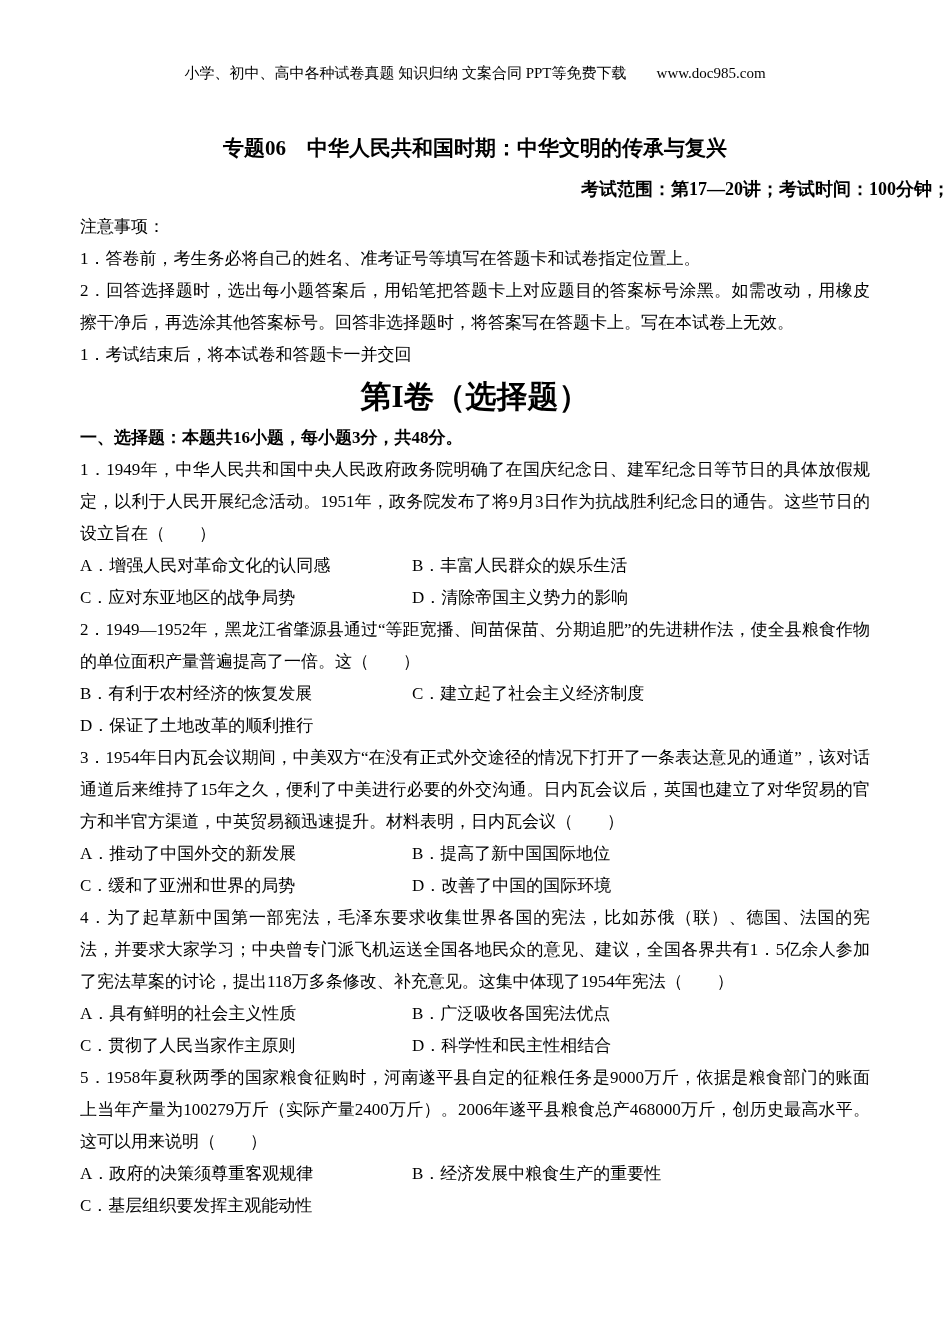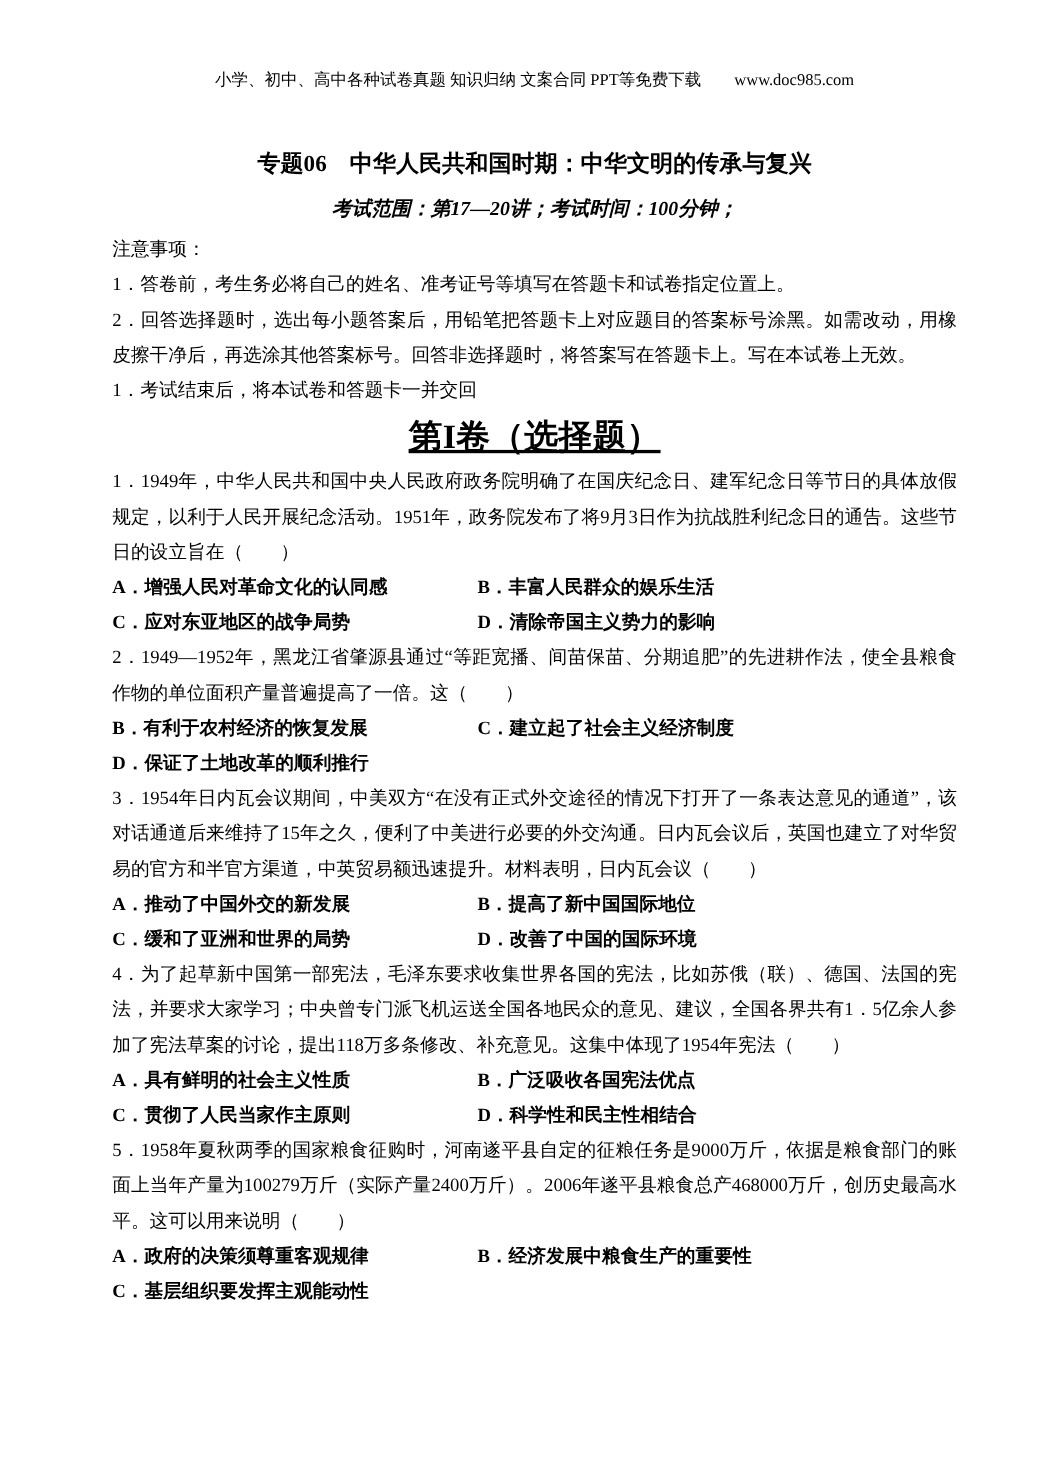--- a/index.html
+++ b/index.html
@@ -6,72 +6,68 @@
   .page {
     position: relative;
     width: 950px;
     height: 1344px;
     margin: 0 auto;
     background: #ffffff;
     color: #000000;
     font-family: "Liberation Serif", "DejaVu Serif", serif;
     overflow: hidden;
     box-sizing: border-box;
-    padding-left: 22px;
   }
   .site-header {
     padding-top: 64px;
     text-align: center;
     font-size: 15px;
     line-height: 18px;
     color: #000;
     white-space: nowrap;
   }
   .site-header .url { margin-left: 30px; }
   .doc-title {
     margin: 52px 0 0 0;
     text-align: center;
     font-size: 21px;
     line-height: 28px;
     font-weight: bold;
   }
   .doc-subtitle {
     margin: 15px 0 0 0;
-    text-align: center;
+    text-align: right;
     font-size: 18px;
     line-height: 24px;
     font-weight: bold;
-    font-style: italic;
   }
   .content {
     margin: 10px 80px 0 80px;
     font-size: 17px;
     line-height: 32px;
     text-align: justify;
     text-justify: inter-ideograph;
   }
   .content p { margin: 0; }
   .notice-label { font-weight: normal; }
   .section-heading {
     margin: 3px 0 2px 0;
     text-align: center;
     font-size: 31px;
     line-height: 46px;
     font-weight: bold;
-    text-decoration: underline;
   }
   .intro { font-weight: bold; }
   .question { margin: 0; }
   .stem { margin: 0; }
   .options {
     display: grid;
     grid-template-columns: 332px 1fr;
     line-height: 32px;
     text-align: left;
-    font-weight: bold;
   }
   .options span { display: block; }
 </style>
 </head>
 <body>
 
 <div class="page">
 
   <div class="site-header">
     <span>小学、初中、高中各种试卷真题 知识归纳 文案合同 PPT等免费下载</span><span class="url">www.doc985.com</span>
@@ -83,20 +79,21 @@
 
   <div class="content">
 
     <p class="notice-label">注意事项：</p>
     <p>1．答卷前，考生务必将自己的姓名、准考证号等填写在答题卡和试卷指定位置上。</p>
     <p>2．回答选择题时，选出每小题答案后，用铅笔把答题卡上对应题目的答案标号涂黑。如需改动，用橡皮擦干净后，再选涂其他答案标号。回答非选择题时，将答案写在答题卡上。写在本试卷上无效。</p>
     <p>1．考试结束后，将本试卷和答题卡一并交回</p>
 
     <h3 class="section-heading">第I卷（选择题）</h3>
 
+    <p class="intro">一、选择题：本题共16小题，每小题3分，共48分。</p>
 
     <div class="question">
       <p class="stem">1．1949年，中华人民共和国中央人民政府政务院明确了在国庆纪念日、建军纪念日等节日的具体放假规定，以利于人民开展纪念活动。1951年，政务院发布了将9月3日作为抗战胜利纪念日的通告。这些节日的设立旨在（　　）</p>
       <div class="options">
         <span>A．增强人民对革命文化的认同感</span>
         <span>B．丰富人民群众的娱乐生活</span>
         <span>C．应对东亚地区的战争局势</span>
         <span>D．清除帝国主义势力的影响</span>
       </div>
     </div>

